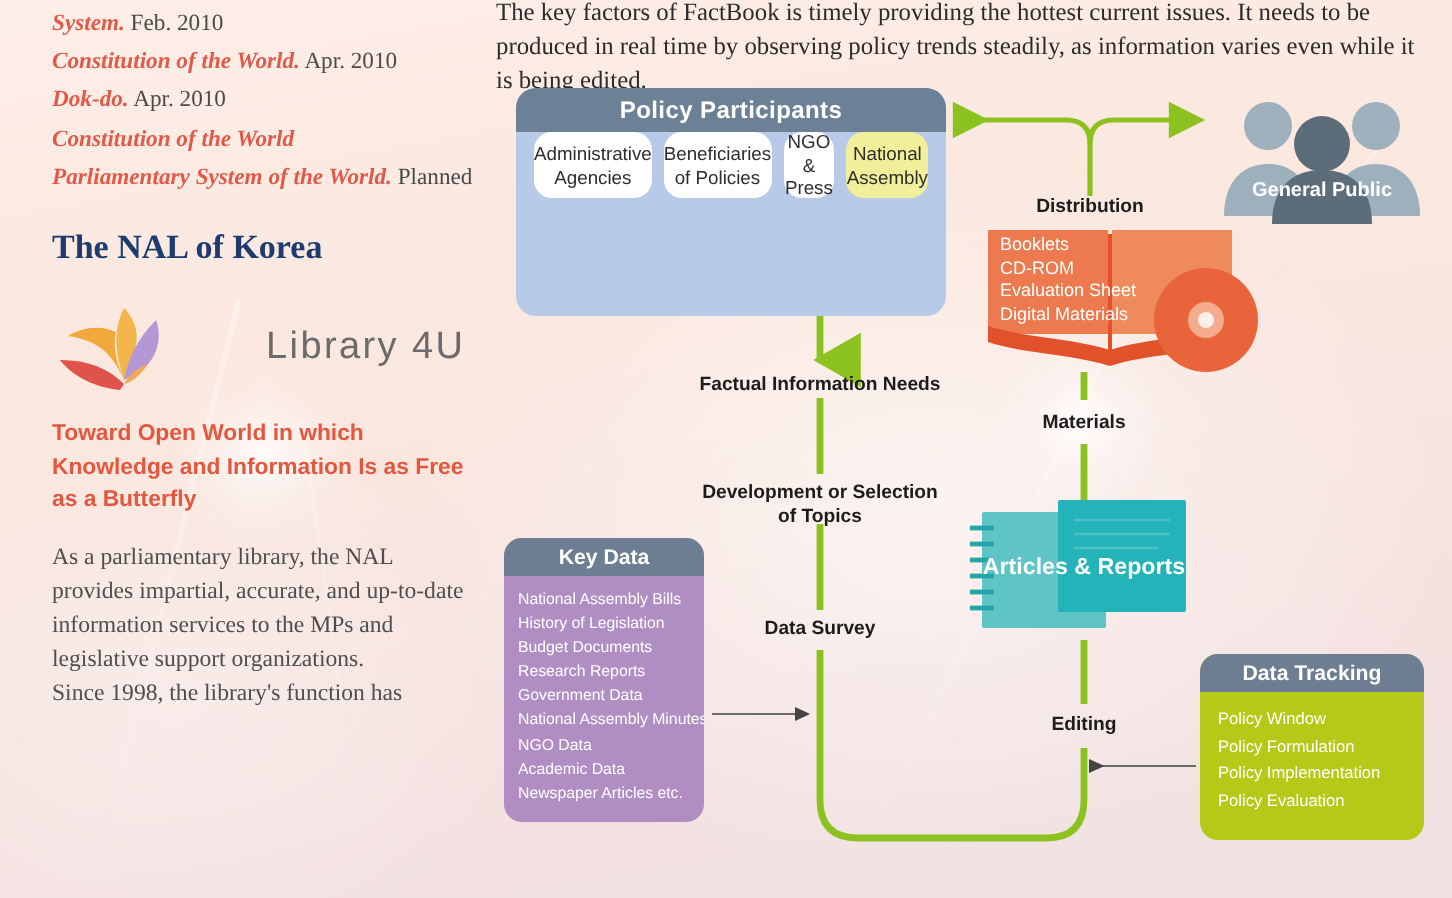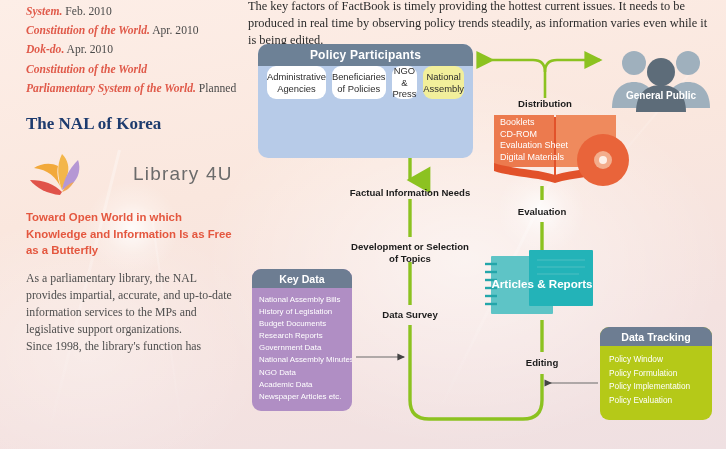--- a/index.html
+++ b/index.html
@@ -392,21 +392,21 @@
       <div class="dt-list">
         <div class="dt-item">Policy Window</div>
         <div class="dt-item">Policy Formulation</div>
         <div class="dt-item">Policy Implementation</div>
         <div class="dt-item">Policy Evaluation</div>
       </div>
     </div>
 
     <div class="flabel" style="left:495px; top:98px; width:100px;">Distribution</div>
 
-    <div class="flabel" style="left:492px; top:206px; width:100px;">Evaluation</div>
+    <div class="flabel" style="left:492px; top:206px; width:100px;">Materials</div>
 
     <div class="flabel" style="left:340px; top:187px; width:140px;">Factual Information Needs</div>
 
     <div class="flabel two" style="left:348px; top:241px; width:124px;">Development or Selection of Topics</div>
 
     <div class="flabel" style="left:365px; top:309px; width:90px;">Data Survey</div>
 
     <div class="flabel" style="left:497px; top:357px; width:90px;">Editing</div>
 
   </div>

